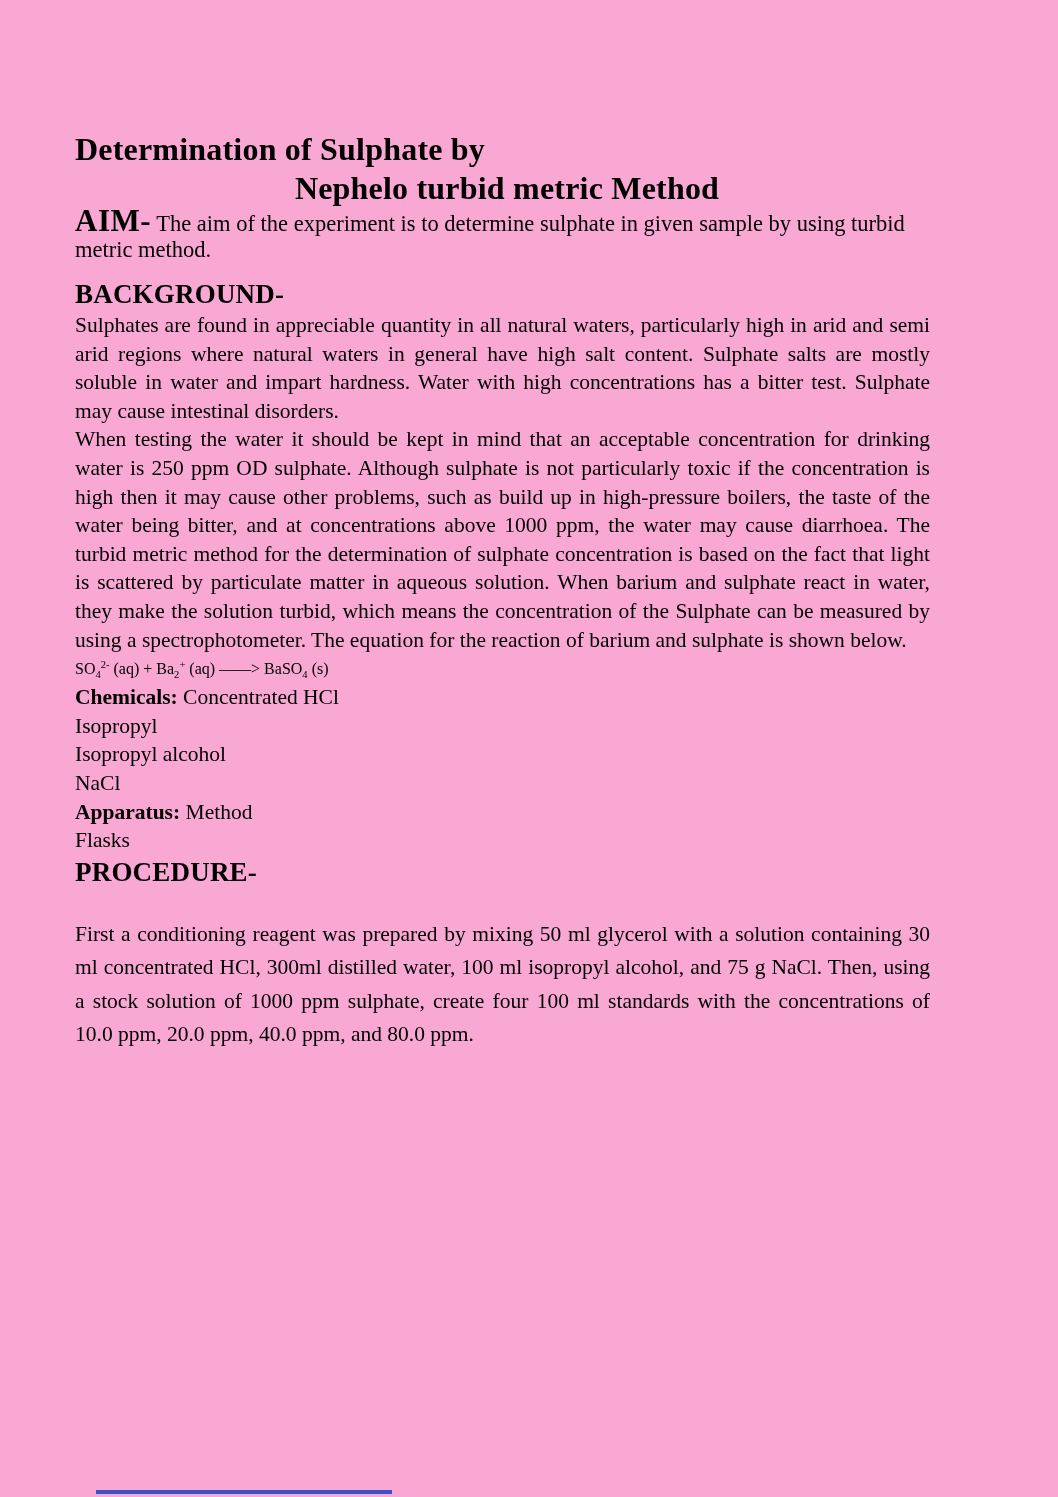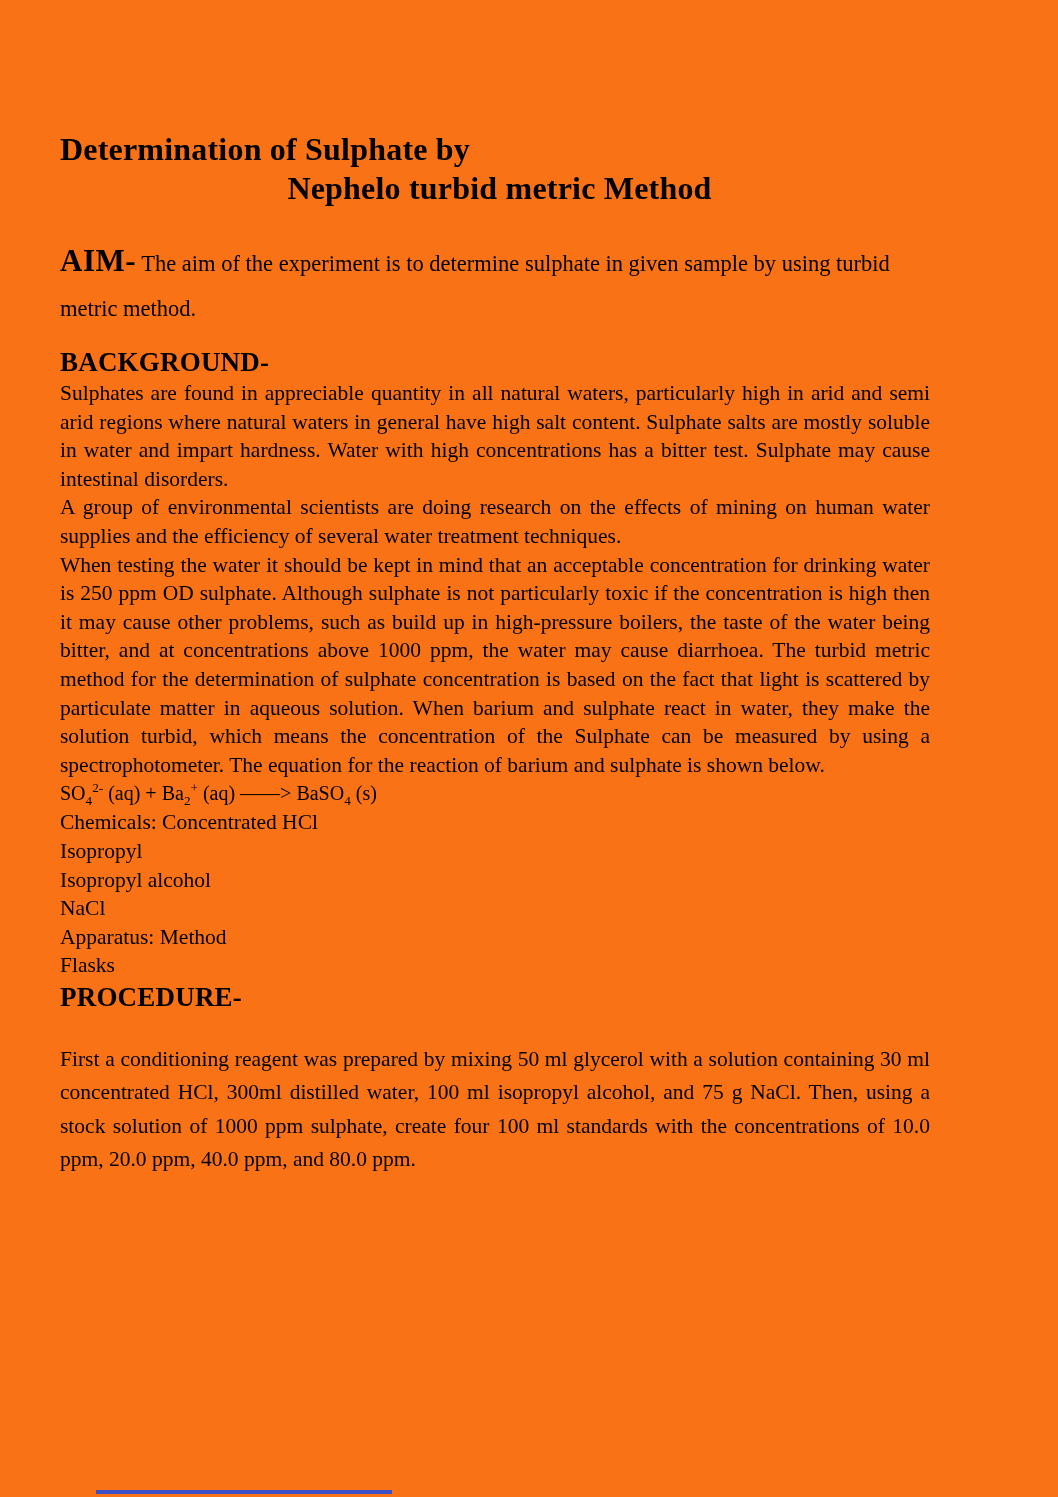--- a/index.html
+++ b/index.html
@@ -1,37 +1,36 @@
 <!DOCTYPE html>
 <html><head>
 <meta charset="utf-8">
 <style>
   * { margin: 0; padding: 0; box-sizing: border-box; }
   html, body { background: #ffffff; }
   .page {
     position: relative;
     width: 1058px;
     height: 1497px;
-    background: #f97316;
+    background: #f9a8d4;
     color: #000000;
     font-family: "Liberation Serif", "DejaVu Serif", serif;
-    padding: 130px 128px 0 60px;
+    padding: 130px 128px 0 75px;
     overflow: hidden;
   }
   .doc-title {
     font-size: 32px;
     line-height: 39px;
     font-weight: bold;
     letter-spacing: 0.2px;
   }
   .doc-title .line2 { padding-left: 9px; text-align: center; }
   .aim-block {
-    margin-top: 30px;
     font-size: 22.5px;
-    line-height: 45px;
+    line-height: 26px;
     text-align: left;
   }
   .aim-label {
     font-size: 31px;
     font-weight: bold;
     letter-spacing: 0.5px;
   }
   .section-heading {
     font-size: 27px;
     font-weight: bold;
@@ -39,33 +38,33 @@
     letter-spacing: 0.2px;
   }
   .bg-heading { margin-top: 14px; }
   .body-p {
     font-size: 21.5px;
     line-height: 28.6px;
     text-align: justify;
     text-justify: inter-word;
   }
   .equation {
-    font-size: 20px;
+    font-size: 16px;
     line-height: 29px;
     white-space: nowrap;
   }
   .equation sub, .equation sup {
     font-size: 0.66em;
     line-height: 0;
   }
   .req-line {
     font-size: 21.5px;
     line-height: 28.6px;
   }
-  .req-line .bold { font-weight: normal; }
+  .req-line .bold { font-weight: bold; }
   .procedure-p {
     margin-top: 29px;
     font-size: 21.5px;
     line-height: 33.5px;
     text-align: justify;
     text-justify: inter-word;
     font-family: Liberation Serif, serif;
   }
   .partial-link-line {
     position: absolute;
@@ -86,21 +85,20 @@
   </div>
 
   <div class="aim-block">
     <span class="aim-label">AIM-</span>
     <span>The aim of the experiment is to determine sulphate in given sample by using turbid metric method.</span>
   </div>
 
   <div class="section-heading bg-heading">BACKGROUND-</div>
 
   <p class="body-p">Sulphates are found in appreciable quantity in all natural waters, particularly high in arid and semi arid regions where natural waters in general have high salt content. Sulphate salts are mostly soluble in water and impart hardness. Water with high concentrations has a bitter test. Sulphate may cause intestinal disorders.</p>
-  <p class="body-p">A group of environmental scientists are doing research on the effects of mining on human water supplies and the efficiency of several water treatment techniques.</p>
   <p class="body-p">When testing the water it should be kept in mind that an acceptable concentration for drinking water is 250 ppm OD sulphate. Although sulphate is not particularly toxic if the concentration is high then it may cause other problems, such as build up in high-pressure boilers, the taste of the water being bitter, and at concentrations above 1000 ppm, the water may cause diarrhoea. The turbid metric method for the determination of sulphate concentration is based on the fact that light is scattered by particulate matter in aqueous solution. When barium and sulphate react in water, they make the solution turbid, which means the concentration of the Sulphate can be measured by using a spectrophotometer. The equation for the reaction of barium and sulphate is shown below.</p>
 
   <div class="equation"><span>SO</span><sub>4</sub><sup>2-</sup><span> (aq) + Ba</span><sub>2</sub><sup>+</sup><span> (aq) ——&gt; BaSO</span><sub>4</sub><span> (s)</span></div>
 
 
   <div class="req-line">
     <span class="bold">Chemicals:</span><span> Concentrated HCl</span>
   </div>
   <div class="req-line">
     <span class="bold"></span><span>Isopropyl</span>

